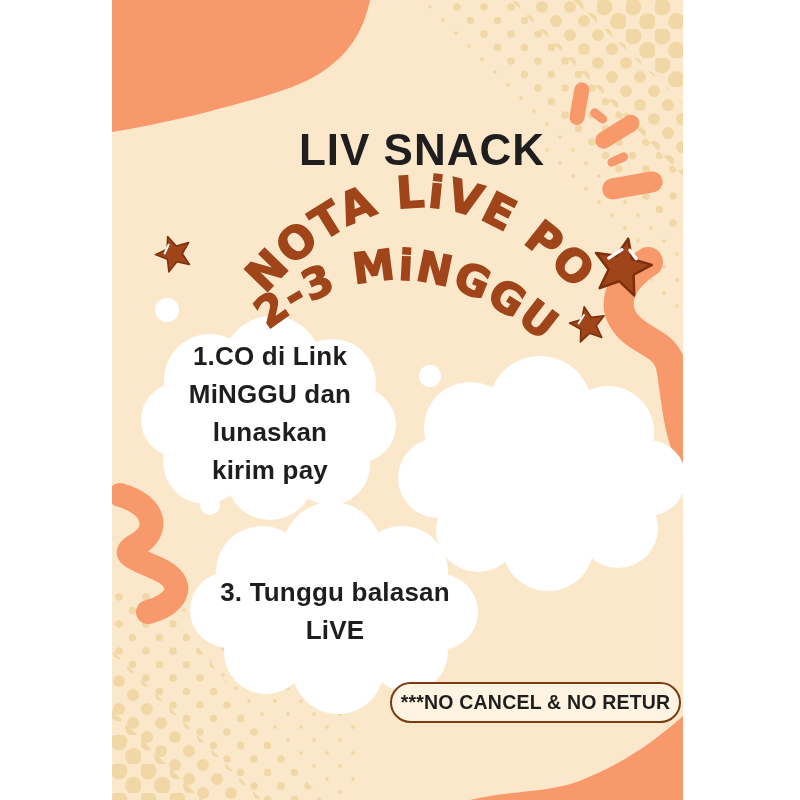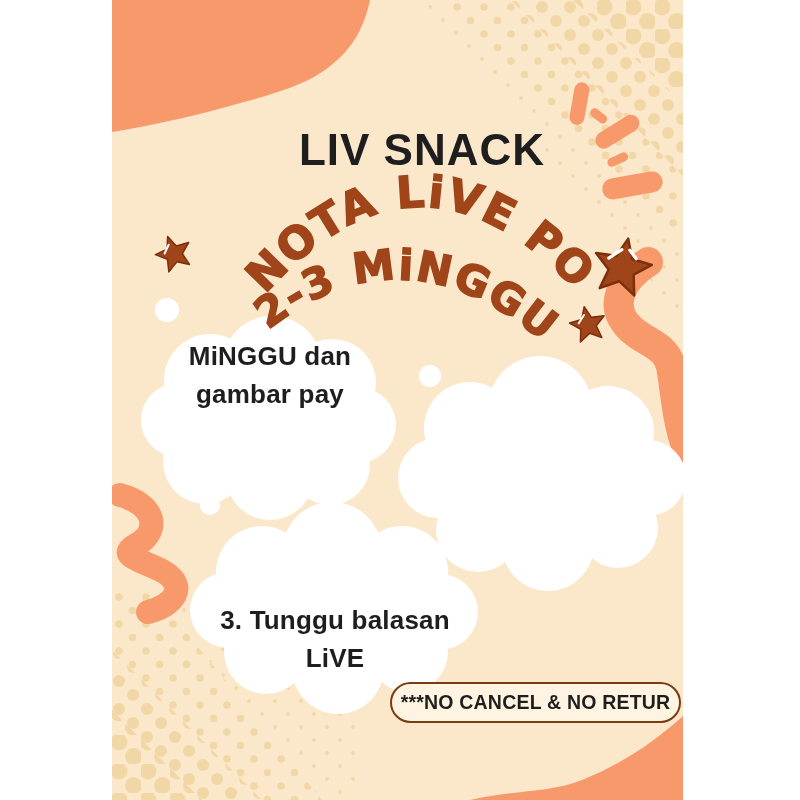--- a/index.html
+++ b/index.html
@@ -50,21 +50,21 @@
     white-space:nowrap;
     margin-top:24px;
   }
   .cloud-text{
     position:absolute; text-align:center; color:var(--text-black);
     font-weight:700; font-size:26px; line-height:38px; letter-spacing:0.2px;
   }
   .cloud-text .line{display:block;}
   .cloud-text-1{left:28px; top:337px; width:260px;}
   .cloud-text-2{left:283px; top:417px; width:300px;}
-  .cloud-text-3{left:63px; top:573px; width:320px;margin-top:28px;}
+  .cloud-text-3{left:63px; top:573px; width:320px;}
   .footer-badge{
     position:absolute; left:278px; top:682px; width:291px; height:41px;
     background:var(--badge-fill);
     border:2.5px solid var(--badge-border);
     border-radius:22px;
     display:flex; align-items:center; justify-content:center;
     font-size:19.5px; font-weight:700; letter-spacing:0.2px; color:var(--text-black);
     white-space:nowrap;
     text-align:right;
   }
@@ -181,22 +181,24 @@
       <textPath href="#archPath1" startOffset="50%">NOTA LiVE PO</textPath>
     </text>
     <text class="arch-text arch-line2" text-anchor="middle">
       <textPath href="#archPath2" startOffset="50%">2-3 MiNGGU</textPath>
     </text>
   </svg>
 
   <div class="shop-title">LIV SNACK</div>
 
   <div class="cloud-text cloud-text-1">
+    <span class="line">1.CO di Link</span>
     <span class="line">MiNGGU dan</span>
-    <span class="line">gambar pay</span>
+    <span class="line">lunaskan</span>
+    <span class="line">kirim pay</span>
   </div>
   <div class="cloud-text cloud-text-3">
     <span class="line">3. Tunggu balasan</span>
     <span class="line">LiVE</span>
   </div>
 
   <div class="footer-badge">***NO CANCEL &amp; NO RETUR</div>
 
 </div>
 

